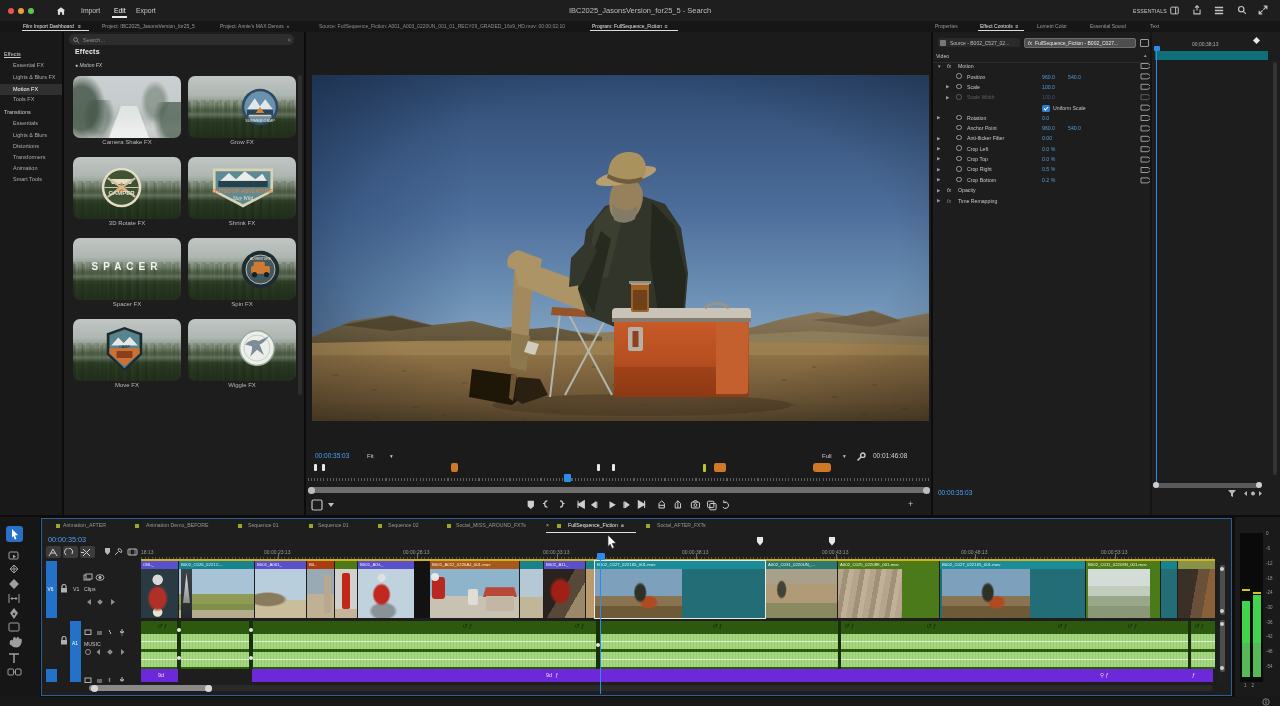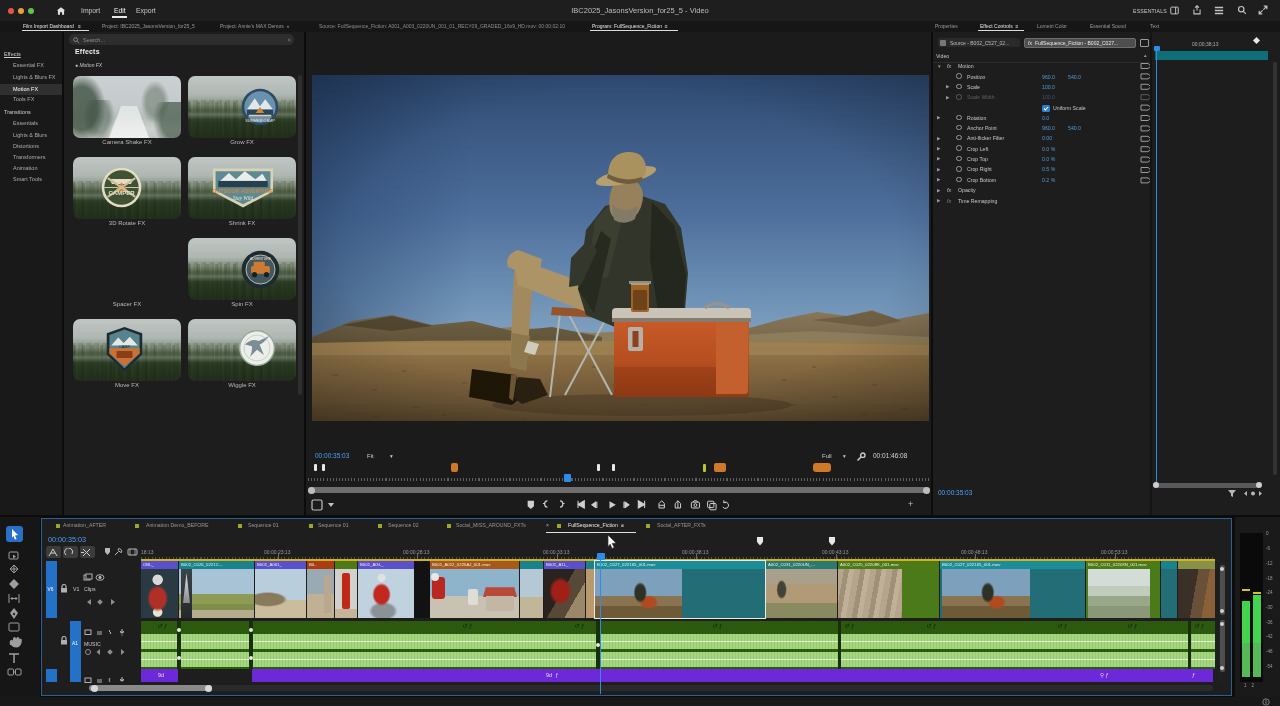--- a/index.html
+++ b/index.html
@@ -17,21 +17,21 @@
 <div class="abs" style="left:8px;top:7.5px;width:6px;height:6px;border-radius:50%;background:#e8564a;"></div>
 <div class="abs" style="left:18px;top:7.5px;width:6px;height:6px;border-radius:50%;background:#e9a13b;"></div>
 <div class="abs" style="left:28px;top:7.5px;width:6px;height:6px;border-radius:50%;background:#5fc44e;"></div>
 <svg class="abs" style="left:56px;top:6px" width="10" height="10" viewBox="0 0 13 13">
       <path d="M6.5 1.5 L12 6 L10.5 6 L10.5 11.5 L7.8 11.5 L7.8 8 L5.2 8 L5.2 11.5 L2.5 11.5 L2.5 6 L1 6 Z" fill="#e0e0e0"></path>
     </svg>
 <div class="txt" style="left:81px;top:7px;font-size:6.8px;color:#c9c9c9;">Import</div>
 <div class="txt" style="left:114px;top:7px;font-size:6.8px;color:#f0f0f0;">Edit</div>
 <div class="abs" style="left:112px;top:16px;width:15px;height:1.5px;background:#e8e8e8;"></div>
 <div class="txt" style="left:136px;top:7px;font-size:6.8px;color:#c9c9c9;">Export</div>
-<div class="txt" style="left:640px;top:6px;transform:translateX(-50%);font-size:7.5px;color:#bdbdbd;">IBC2025_JasonsVersion_for25_5 - Video</div>
+<div class="txt" style="left:640px;top:6px;transform:translateX(-50%);font-size:7.5px;color:#bdbdbd;">IBC2025_JasonsVersion_for25_5 - Search</div>
 <div class="txt" style="left:1133px;top:8px;font-size:5.2px;color:#cccccc;letter-spacing:.2px;">ESSENTIALS</div>
 <svg class="abs" style="left:1170px;top:6px" width="9" height="9" viewBox="0 0 12 12">
       <rect x="1" y="1.5" width="10" height="9" rx="1" fill="none" stroke="#c4c4c4" stroke-width="1.3"></rect>
       <line x1="7.5" y1="1.5" x2="7.5" y2="10.5" stroke="#c4c4c4" stroke-width="1.3"></line>
     </svg>
 <svg class="abs" style="left:1192px;top:5px" width="10" height="10" viewBox="0 0 13 13">
       <path d="M6.5 1 L6.5 7 M4 3.5 L6.5 1 L9 3.5" fill="none" stroke="#c4c4c4" stroke-width="1.4"></path>
       <path d="M2.5 6 L2.5 11.5 L10.5 11.5 L10.5 6" fill="none" stroke="#c4c4c4" stroke-width="1.4"></path>
     </svg>
 <svg class="abs" style="left:1214px;top:6px" width="10" height="9" viewBox="0 0 13 12">
@@ -142,20 +142,23 @@
   <path d="M4 4 h68 v26 l-34 18 l-34 -18 Z" fill="#d9d2b4"></path>
   <path d="M7 7 h62 v21.5 l-31 16 l-31 -16 Z" fill="#5d8a93"></path>
   <path d="M10 20 L22 9 L30 16 L40 7 L52 16 L60 10 L66 20 Z" fill="#e8ecea"></path>
   <rect x="10" y="18" width="56" height="7" fill="#27404d"></rect>
   <text x="38" y="32" font-size="6" fill="#d8833a" text-anchor="middle" font-weight="bold" font-family="Liberation Sans">OUTDOOR ADVENTURE</text>
   <text x="38" y="40" font-size="6" fill="#e8e4d0" text-anchor="middle" font-style="italic" font-family="Liberation Serif">Stay Wild</text>
 </svg>
     </div>
 <div class="clab" style="left:188px;top:220px;">Shrink FX</div>
 
+<div class="card" style="left:73px;top:238px;">
+      <div class="txt" style="left:10px;top:23px;width:88px;text-align:center;font-size:10px;letter-spacing:5px;color:#f2f2f0;font-weight:bold;">SPACER</div>
+    </div>
 <div class="clab" style="left:73px;top:301px;">Spacer FX</div>
 
 <div class="card" style="left:188px;top:238px;">
       <svg class="abs" style="left:52px;top:11px" width="41" height="41" viewBox="0 0 48 48">
   <circle cx="24" cy="24" r="22" fill="#1e2b33"></circle>
         <circle cx="24" cy="24" r="17" fill="#42585f"></circle>
   <circle cx="24" cy="24" r="17" fill="none" stroke="#d8d0b0" stroke-width="1"></circle>
   <rect x="13" y="20" width="22" height="9" rx="2" fill="#cf7a33"></rect>
   <rect x="16" y="15" width="13" height="7" rx="1" fill="#cf7a33"></rect>
   <circle cx="17" cy="30" r="3" fill="#14202a"></circle>

